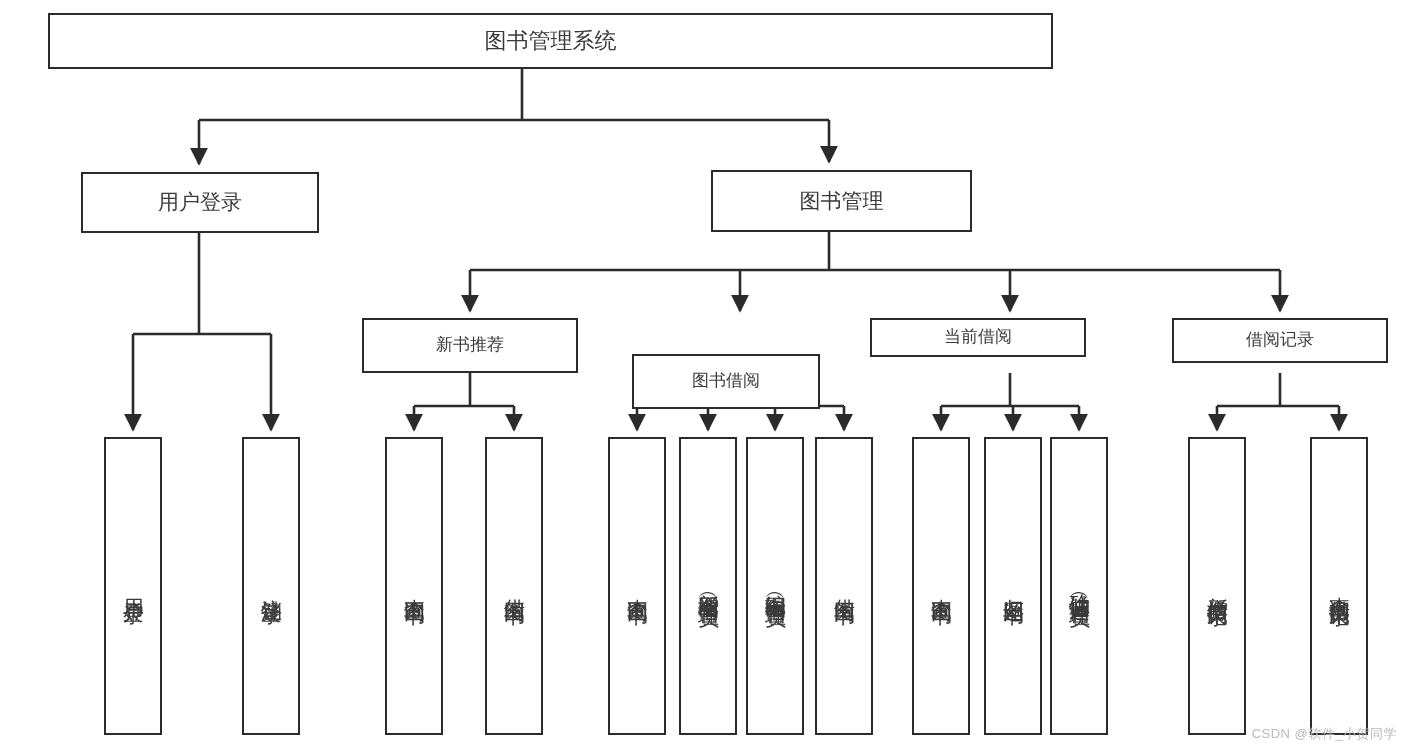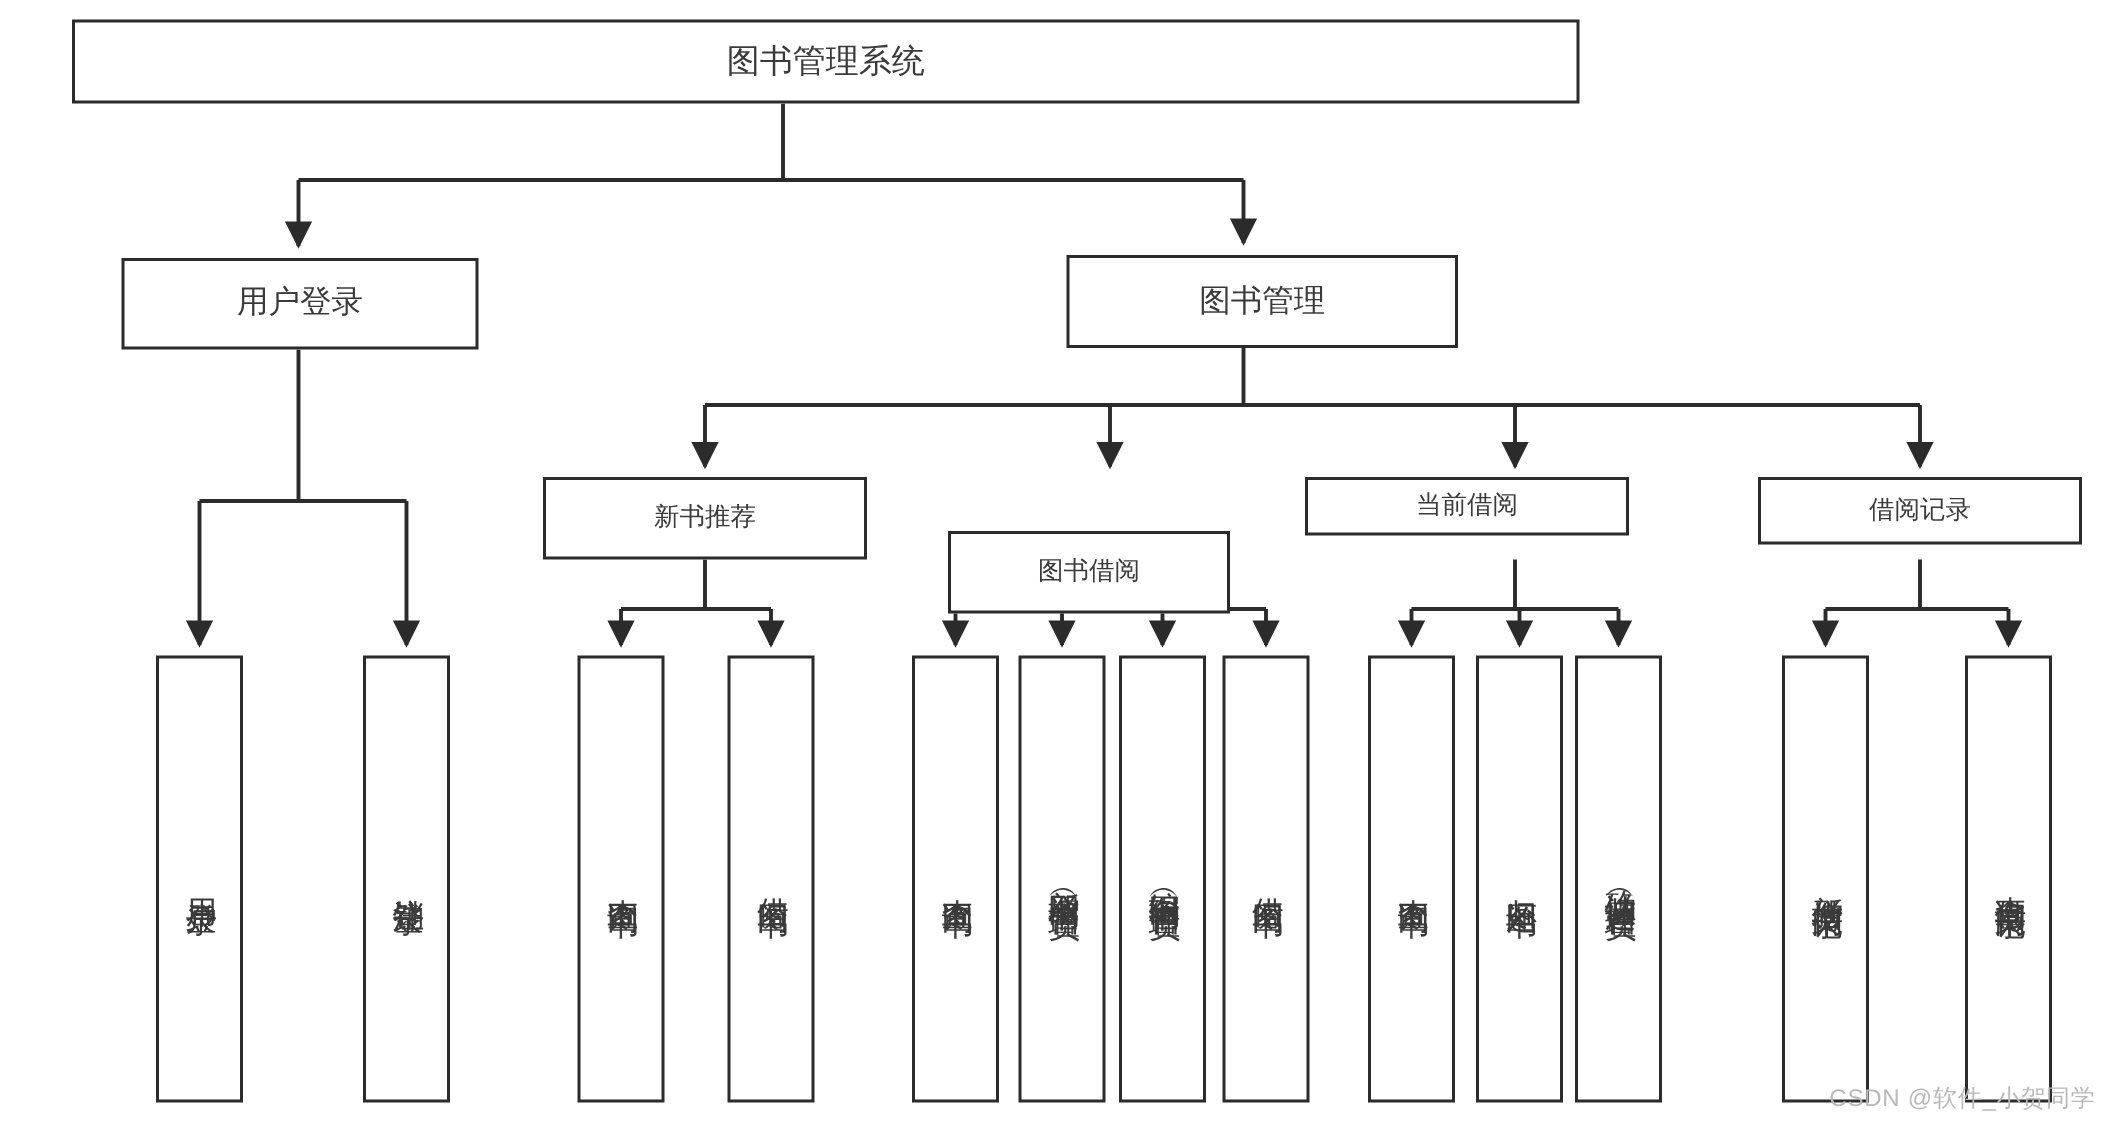--- a/index.html
+++ b/index.html
@@ -56,21 +56,21 @@
   }
   .node-leaf span {
     writing-mode: vertical-rl;
     text-orientation: upright;
     display: block;
   }
   .watermark {
     position: absolute;
     right: 8px;
     bottom: 4px;
-    font-size: 16px;
+    font-size: 13px;
     color: #b9b9b9;
     letter-spacing: 0.5px;
     white-space: nowrap;
   }
 </style>
 </head>
 <body>
 
 <div id="canvas">
 

